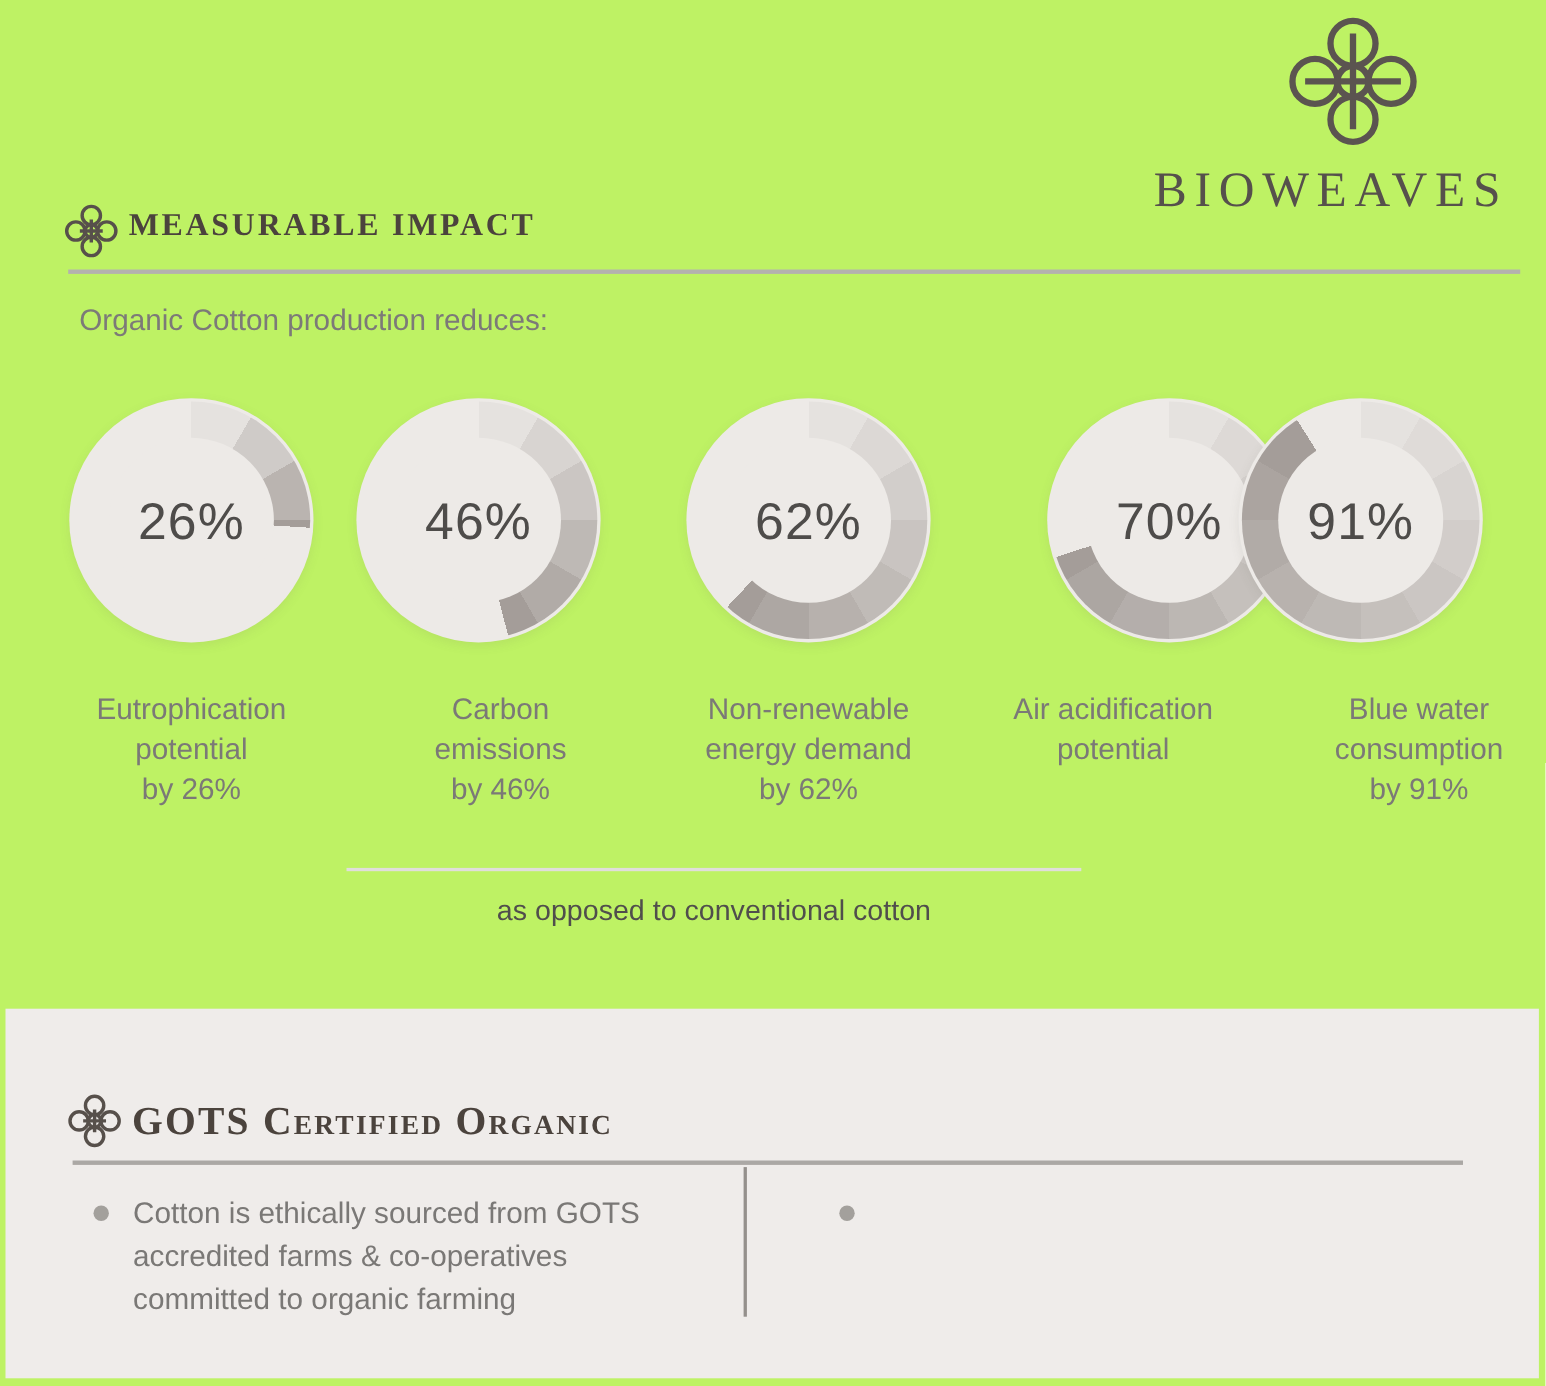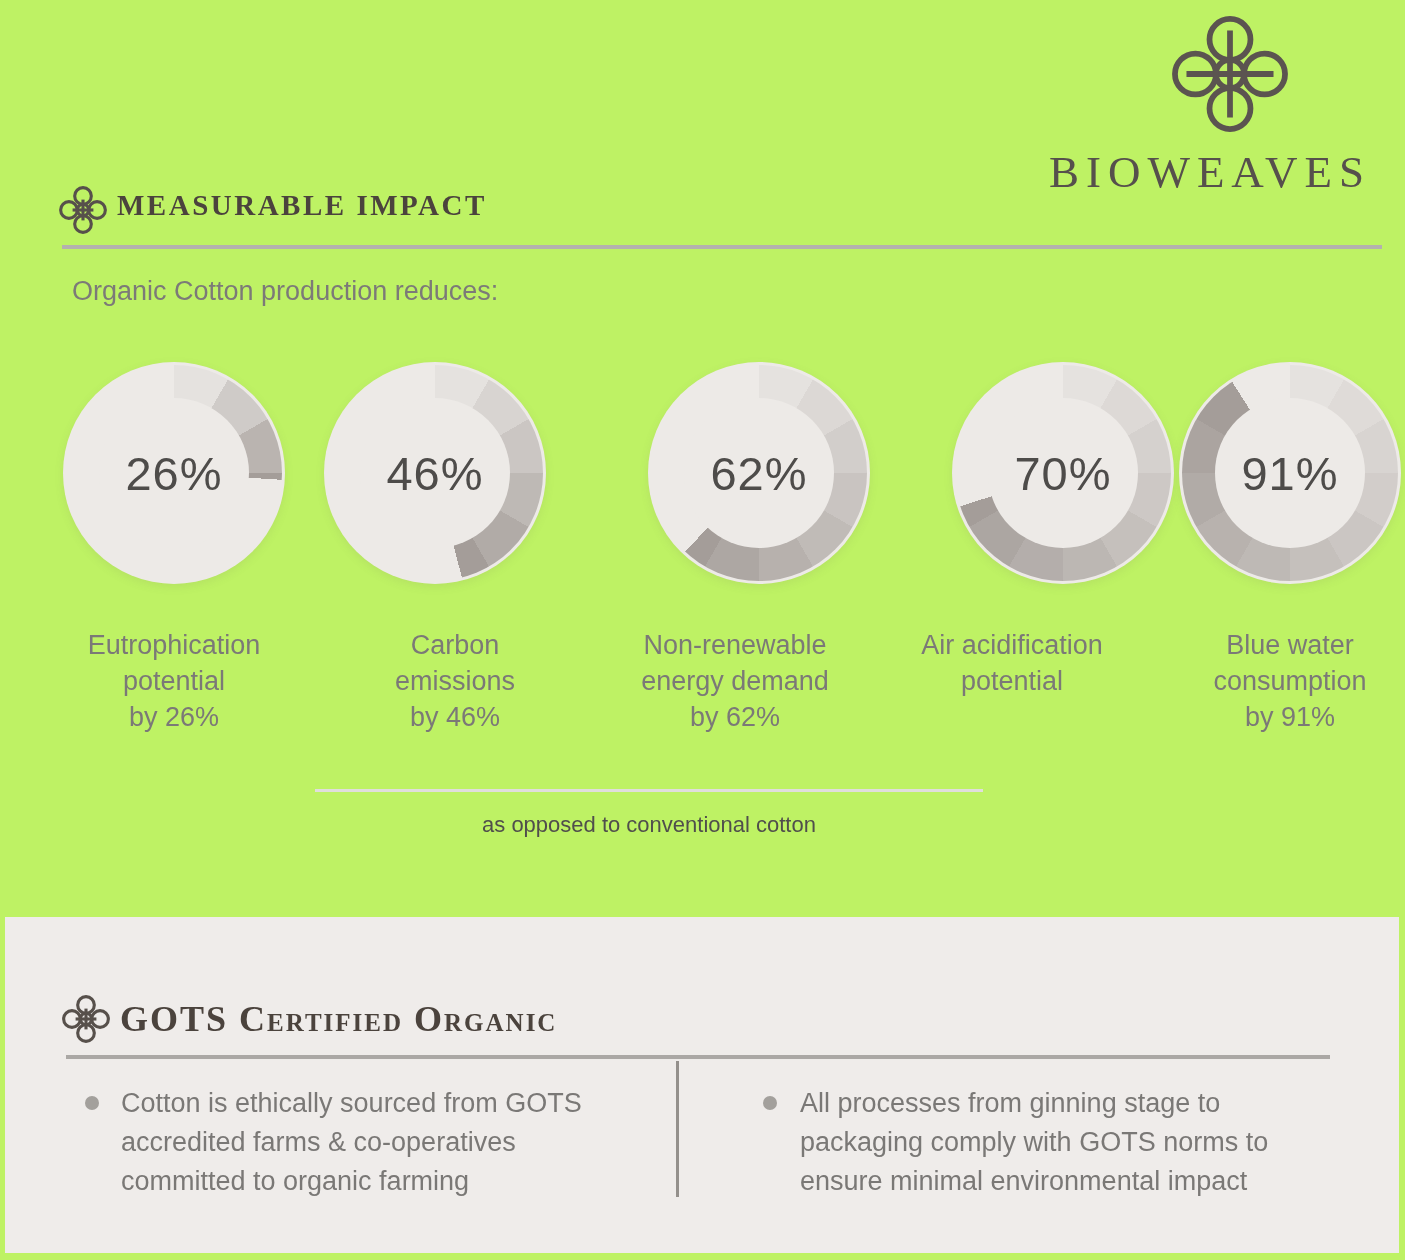--- a/index.html
+++ b/index.html
@@ -26,21 +26,21 @@
         box-shadow:0 3px 10px rgba(100,95,90,0.10);}
   .ring{position:absolute;inset:3px;border-radius:50%;}
   .ring-hole{position:absolute;inset:33px;border-radius:50%;background:#edeae7;}
   .pct{position:absolute;inset:0;display:flex;align-items:center;justify-content:center;
         font-size:47px;color:#4e4c4a;letter-spacing:1px;}
   .caption{position:absolute;top:627px;width:300px;text-align:center;
         font-size:27px;line-height:36px;color:#7b7977;}
 
   .foot-line{position:absolute;left:315px;top:789px;width:668px;height:3px;background:#e0dedb;}
   .footnote{position:absolute;left:315px;top:812px;width:668px;text-align:center;
-        font-size:22px;color:#504e4c;}
+        font-size:26px;color:#504e4c;}
 
   
   .panel{position:absolute;left:5px;top:917px;width:1394px;height:336px;background:#efecea;}
   .gots-icon{left:60px;top:993px;}
   .gots-title{position:absolute;left:120px;top:998px;font-family:"Liberation Serif",serif;
         font-variant:small-caps;font-size:36px;font-weight:bold;letter-spacing:2px;color:#4b433d;}
   .div-gots{left:66px;top:1055px;width:1264px;height:4px;background:#aba8a5;}
   .v-div{position:absolute;left:676px;top:1061px;width:3px;height:136px;background:#94908c;}
   .bullet-dot{position:absolute;width:14px;height:14px;border-radius:50%;background:#a3a09c;top:1096px;}
   .bullet-text{position:absolute;top:1084px;width:560px;font-size:27px;line-height:39px;color:#7a7876;}
@@ -85,35 +85,35 @@
       </div>
     <div class="pct">26%</div>
   </div>
   <div class="chart" style="left:324px">
     <div class="circle"></div>
     <div class="ring" style="background: conic-gradient(rgb(229, 226, 223) 0deg, rgb(229, 226, 223) 30deg, rgb(216, 212, 209) 30deg, rgb(216, 212, 209) 60deg, rgb(203, 198, 195) 60deg, rgb(203, 198, 195) 90deg, rgb(190, 185, 181) 90deg, rgb(190, 185, 181) 120deg, rgb(177, 171, 167) 120deg, rgb(177, 171, 167) 150deg, rgb(164, 157, 153) 150deg, rgb(164, 157, 153) 165.6deg, rgba(0, 0, 0, 0) 165.6deg, rgba(0, 0, 0, 0) 360deg);">
         <div class="ring-hole"></div>
       </div>
     <div class="pct">46%</div>
   </div>
-  <div class="chart" style="left:648px">
+  <div class="chart" style="left:624px">
     <div class="circle"></div>
     <div class="ring" style="background: conic-gradient(rgb(229, 226, 223) 0deg, rgb(229, 226, 223) 30deg, rgb(220, 216, 213) 30deg, rgb(220, 216, 213) 60deg, rgb(210, 206, 203) 60deg, rgb(210, 206, 203) 90deg, rgb(201, 196, 193) 90deg, rgb(201, 196, 193) 120deg, rgb(192, 187, 183) 120deg, rgb(192, 187, 183) 150deg, rgb(183, 177, 173) 150deg, rgb(183, 177, 173) 180deg, rgb(173, 167, 163) 180deg, rgb(173, 167, 163) 210deg, rgb(164, 157, 153) 210deg, rgb(164, 157, 153) 223.2deg, rgba(0, 0, 0, 0) 223.2deg, rgba(0, 0, 0, 0) 360deg);">
         <div class="ring-hole"></div>
       </div>
     <div class="pct">62%</div>
   </div>
   <div class="chart" style="left:952px">
     <div class="circle"></div>
     <div class="ring" style="background: conic-gradient(rgb(229, 226, 223) 0deg, rgb(229, 226, 223) 30deg, rgb(221, 217, 214) 30deg, rgb(221, 217, 214) 60deg, rgb(213, 209, 206) 60deg, rgb(213, 209, 206) 90deg, rgb(205, 200, 197) 90deg, rgb(205, 200, 197) 120deg, rgb(197, 192, 188) 120deg, rgb(197, 192, 188) 150deg, rgb(188, 183, 179) 150deg, rgb(188, 183, 179) 180deg, rgb(180, 174, 171) 180deg, rgb(180, 174, 171) 210deg, rgb(172, 166, 162) 210deg, rgb(172, 166, 162) 240deg, rgb(164, 157, 153) 240deg, rgb(164, 157, 153) 252deg, rgba(0, 0, 0, 0) 252deg, rgba(0, 0, 0, 0) 360deg);">
         <div class="ring-hole"></div>
       </div>
     <div class="pct">70%</div>
   </div>
-  <div class="chart" style="left:1179px">
+  <div class="chart" style="left:1126px">
     <div class="circle"></div>
     <div class="ring" style="background: conic-gradient(rgb(229, 226, 223) 0deg, rgb(229, 226, 223) 30deg, rgb(223, 219, 216) 30deg, rgb(223, 219, 216) 60deg, rgb(216, 212, 209) 60deg, rgb(216, 212, 209) 90deg, rgb(210, 205, 202) 90deg, rgb(210, 205, 202) 120deg, rgb(203, 198, 195) 120deg, rgb(203, 198, 195) 150deg, rgb(197, 192, 188) 150deg, rgb(197, 192, 188) 180deg, rgb(190, 185, 181) 180deg, rgb(190, 185, 181) 210deg, rgb(184, 178, 174) 210deg, rgb(184, 178, 174) 240deg, rgb(177, 171, 167) 240deg, rgb(177, 171, 167) 270deg, rgb(171, 164, 160) 270deg, rgb(171, 164, 160) 300deg, rgb(164, 157, 153) 300deg, rgb(164, 157, 153) 327.6deg, rgba(0, 0, 0, 0) 327.6deg, rgba(0, 0, 0, 0) 360deg);">
         <div class="ring-hole"></div>
       </div>
     <div class="pct">91%</div>
   </div>
 
   <div class="caption" style="left:24px">
     <div>Eutrophication</div>
       <div>potential</div>
@@ -158,19 +158,14 @@
   <div class="divider div-gots"></div>
   <div class="v-div"></div>
 
   <div class="bullet-dot" style="left:85px"></div>
   <div class="bullet-text" style="left:121px">
     <div>Cotton is ethically sourced from GOTS</div>
       <div>accredited farms &amp; co-operatives</div>
       <div>committed to organic farming</div>
   </div>
   <div class="bullet-dot" style="left:763px"></div>
-  <div class="bullet-text" style="left:800px">
-    <div>All processes from ginning stage to</div>
-      <div>packaging comply with GOTS norms to</div>
-      <div>ensure minimal environmental impact</div>
-  </div>
 
 </div>
 
 </body></html>

